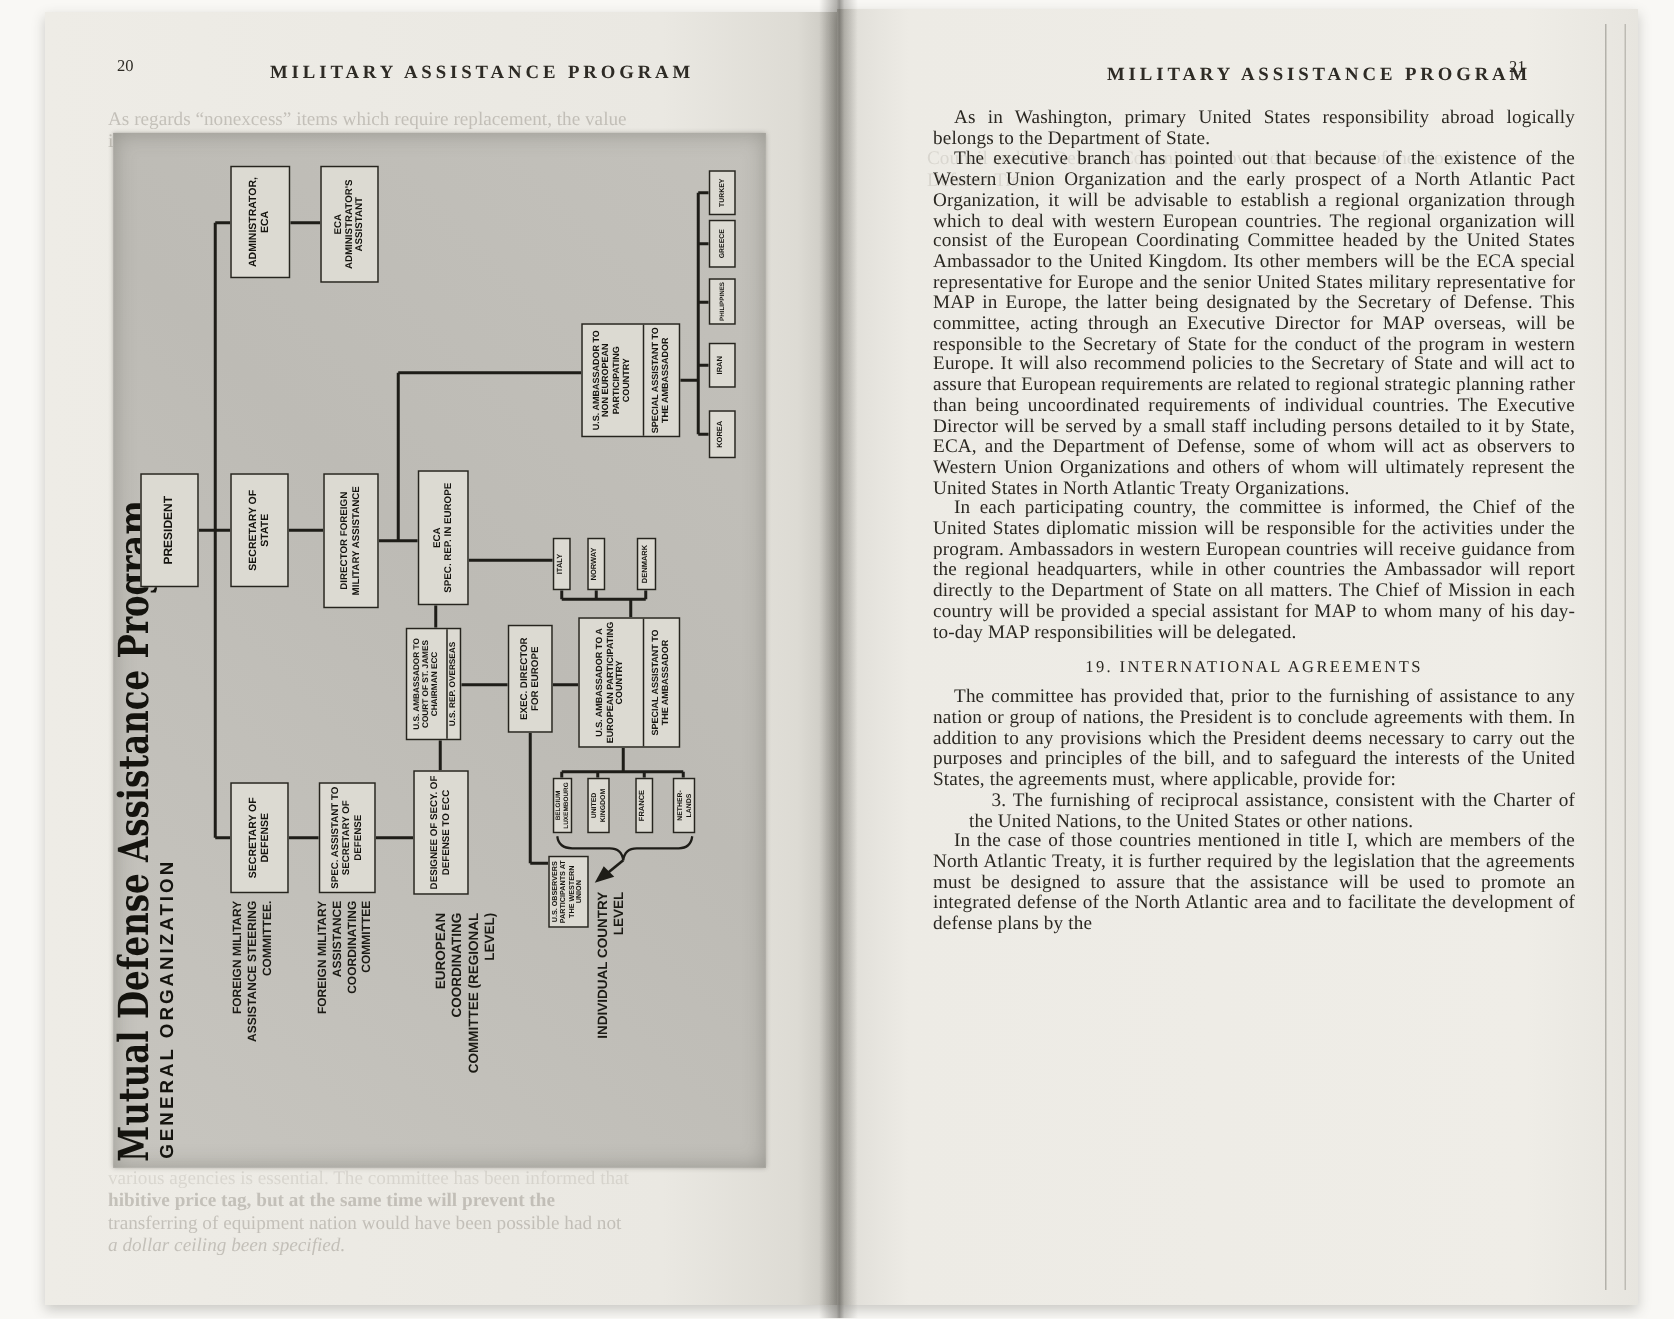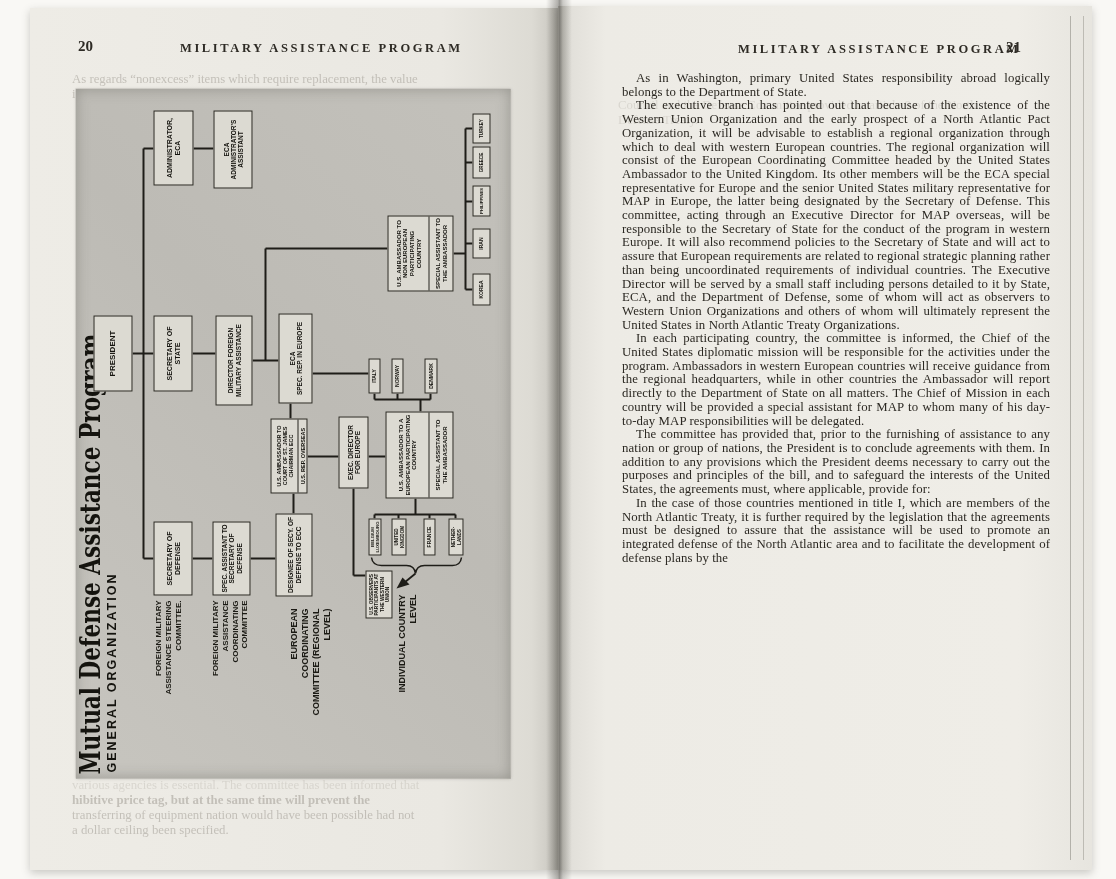--- a/index.html
+++ b/index.html
@@ -14,21 +14,21 @@
   .page-right{left:558px;top:6px;width:534px;height:864px;
     background:linear-gradient(90deg,#c9c7c0 0%,#e2e0da 2.5%,#edebe5 9%,#efede7 86%,#e7e5df 100%);
     box-shadow:0 3px 8px rgba(60,58,50,.25);}
   .gutter{position:absolute;left:546px;top:0;width:26px;height:879px;
     background:linear-gradient(90deg,rgba(50,48,42,0) 0%,rgba(50,48,42,.35) 45%,rgba(35,33,28,.45) 52%,rgba(50,48,42,.22) 65%,rgba(50,48,42,0) 100%);}
   .edge-lines{position:absolute;right:8px;top:10px;width:12px;height:844px;
     border-left:1px solid #b3b1aa;border-right:1px solid #bdbbb4;}
 
   
   .running-header{position:absolute;font-size:12.5px;letter-spacing:2.6px;color:#2e2b25;font-weight:bold;}
-  .pagenum{position:absolute;font-size:15px;color:#2e2b25;font-weight:bold;}
+  .pagenum{position:absolute;font-size:11px;color:#2e2b25;}
 
   
   .bleed{position:absolute;color:rgba(98,94,84,.30);font-size:12.8px;line-height:14.5px;
     filter:blur(.4px);text-align:justify;}
   .bleed.light{color:rgba(110,106,96,.16);}
 
   
   .chart-stage{position:absolute;left:-82.5px;top:207.5px;width:690px;height:435px;
     transform:rotate(-90deg);transform-origin:center;
     background:linear-gradient(135deg,#c7c5bf 0%,#bdbbb5 55%,#c3c1bb 100%);
@@ -64,21 +64,21 @@
   <div class="page page-left">
     <div class="pagenum" style="left:48px;top:30px;">20</div>
     <div class="running-header" style="left:150px;top:33px;">MILITARY ASSISTANCE PROGRAM</div>
 
     <div class="bleed" style="left:42px;top:64px;width:470px;">As regards “nonexcess” items which require replacement, the value</div>
     <div class="bleed" style="left:42px;top:79px;width:470px;">is fixed as the actual replacement cost of the equipment, items which the</div>
 
     <div class="bleed light" style="left:42px;top:770px;width:470px;">various agencies is essential. The committee has been informed that</div>
     <div class="bleed" style="left:42px;top:785px;width:470px;font-weight:bold;">hibitive price tag, but at the same time will prevent the</div>
     <div class="bleed" style="left:42px;top:800px;width:470px;">transferring of equipment nation would have been possible had not</div>
-    <div class="bleed" style="left:42px;top:815px;width:470px;">a dollar ceiling been specified.</div>
+    <div class="bleed" style="left:42px;top:815px;width:470px;font-style:italic;">a dollar ceiling been specified.</div>
 
     <div class="chart-stage">
 
       <svg class="chart-svg" width="690" height="435">
         <path d="M425,57 V78 M220,68 H630 M220,68 V78 M630,68 V78
                  M220,117 V137 M425,117 V140 M630,118 V138
                  M220,175 V200
                  M418,177 V203
                  M418,190 H530 M530,190 V312
                  M265,218 H285 M360,215 H375
@@ -158,19 +158,21 @@
     <div class="pagenum" style="left:448px;top:33px;">21</div>
 
     <div class="bleed light" style="left:60px;top:92px;width:430px;">Council and the Defense Committee provided in article 9 of the North</div>
     <div class="bleed light" style="left:60px;top:107px;width:430px;">Defense Treaty.</div>
 
     <div class="textblock">
       <p>As in Washington, primary United States responsibility abroad logically belongs to the Department of State.</p>
       <p>The executive branch has pointed out that because of the existence of the Western Union Organization and the early prospect of a North Atlantic Pact Organization, it will be advisable to establish a regional organization through which to deal with western European countries. The regional organization will consist of the European Coordinating Committee headed by the United States Ambassador to the United Kingdom.  Its other members will be the ECA special representative for Europe and the senior United States military representative for MAP in Europe, the latter being designated by the Secretary of Defense.  This committee, acting through an Executive Director for MAP overseas, will be responsible to the Secretary of State for the conduct of the program in western Europe.  It will also recommend policies to the Secretary of State and will act to assure that European requirements are related to regional strategic planning rather than being uncoordinated requirements of individual countries.  The Executive Director will be served by a small staff including persons detailed to it by State, ECA, and the Department of Defense, some of whom will act as observers to Western Union Organizations and others of whom will ultimately represent the United States in North Atlantic Treaty Organizations.</p>
       <p>In each participating country, the committee is informed, the Chief of the United States diplomatic mission will be responsible for the activities under the program.  Ambassadors in western European countries will receive guidance from the regional headquarters, while in other countries the Ambassador will report directly to the Department of State on all matters.  The Chief of Mission in each country will be provided a special assistant for MAP to whom many of his day-to-day MAP responsibilities will be delegated.</p>
 
+      <h2 class="sect-head second">19. INTERNATIONAL AGREEMENTS</h2>
       <p>The committee has provided that, prior to the furnishing of assistance to any nation or group of nations, the President is to conclude agreements with them.  In addition to any provisions which the President deems necessary to carry out the purposes and principles of the bill, and to safeguard the interests of the United States, the agreements must, where applicable, provide for:</p>
+      <p class="numitem">3. The furnishing of reciprocal assistance, consistent with the Charter of the United Nations, to the United States or other nations.</p>
       <p>In the case of those countries mentioned in title I, which are members of the North Atlantic Treaty, it is further required by the legislation that the agreements must be designed to assure that the assistance will be used to promote an integrated defense of the North Atlantic area and to facilitate the development of defense plans by the</p>
     </div>
   </div>
 
   <div class="gutter"></div>
 </div>
 
 </body></html>

